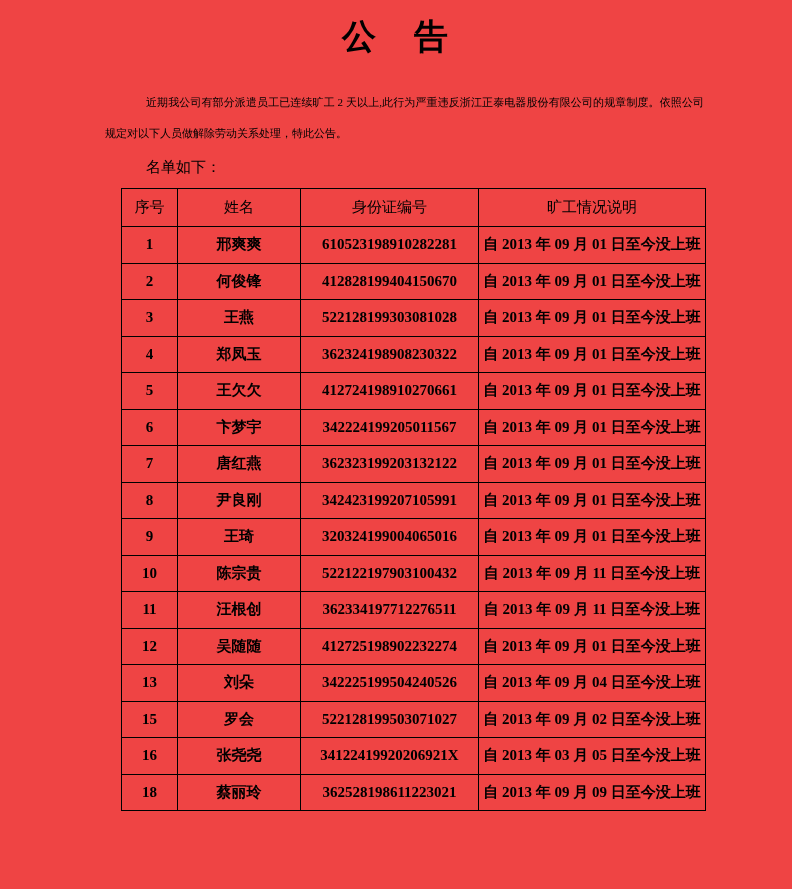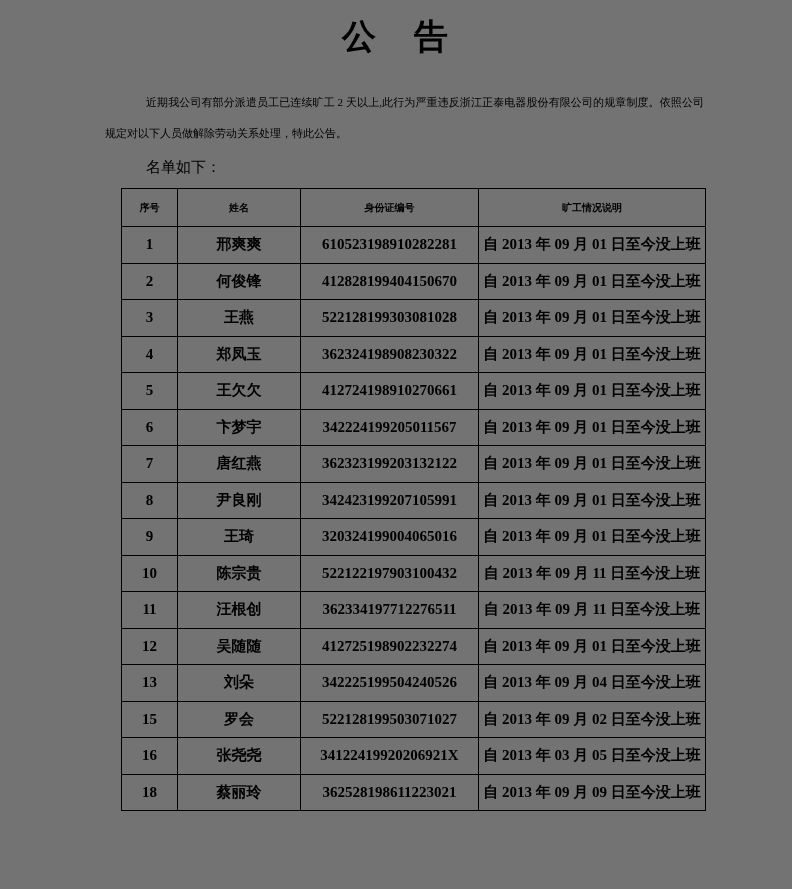--- a/index.html
+++ b/index.html
@@ -8,21 +8,21 @@
     width: 792px;
     height: 889px;
     font-family: "Liberation Serif", "DejaVu Serif", serif;
     color: #000000;
     overflow: hidden;
   }
   .page {
     width: 792px;
     height: 889px;
     position: relative;
-    background: #737373;
+    background: #ef4444;
   }
   .doc-title {
     padding-top: 14px;
     text-align: center;
     font-size: 34px;
     font-weight: bold;
     letter-spacing: 2px;
     white-space: pre;
   }
   .doc-paragraph {
@@ -49,22 +49,22 @@
   .notice-table col.c-absence { width: 227px; }
   .notice-table th, .notice-table td {
     border: 1px solid #000000;
     text-align: center;
     vertical-align: middle;
     overflow: hidden;
     white-space: nowrap;
   }
   .notice-table th {
     height: 38px;
-    font-weight: bold;
-    font-size: 10px;
+    font-weight: normal;
+    font-size: 15px;
   }
   .notice-table td {
     height: 36.5px;
     font-weight: bold;
     font-size: 15px;
   }
 </style>
 </head>
 <body>
 

